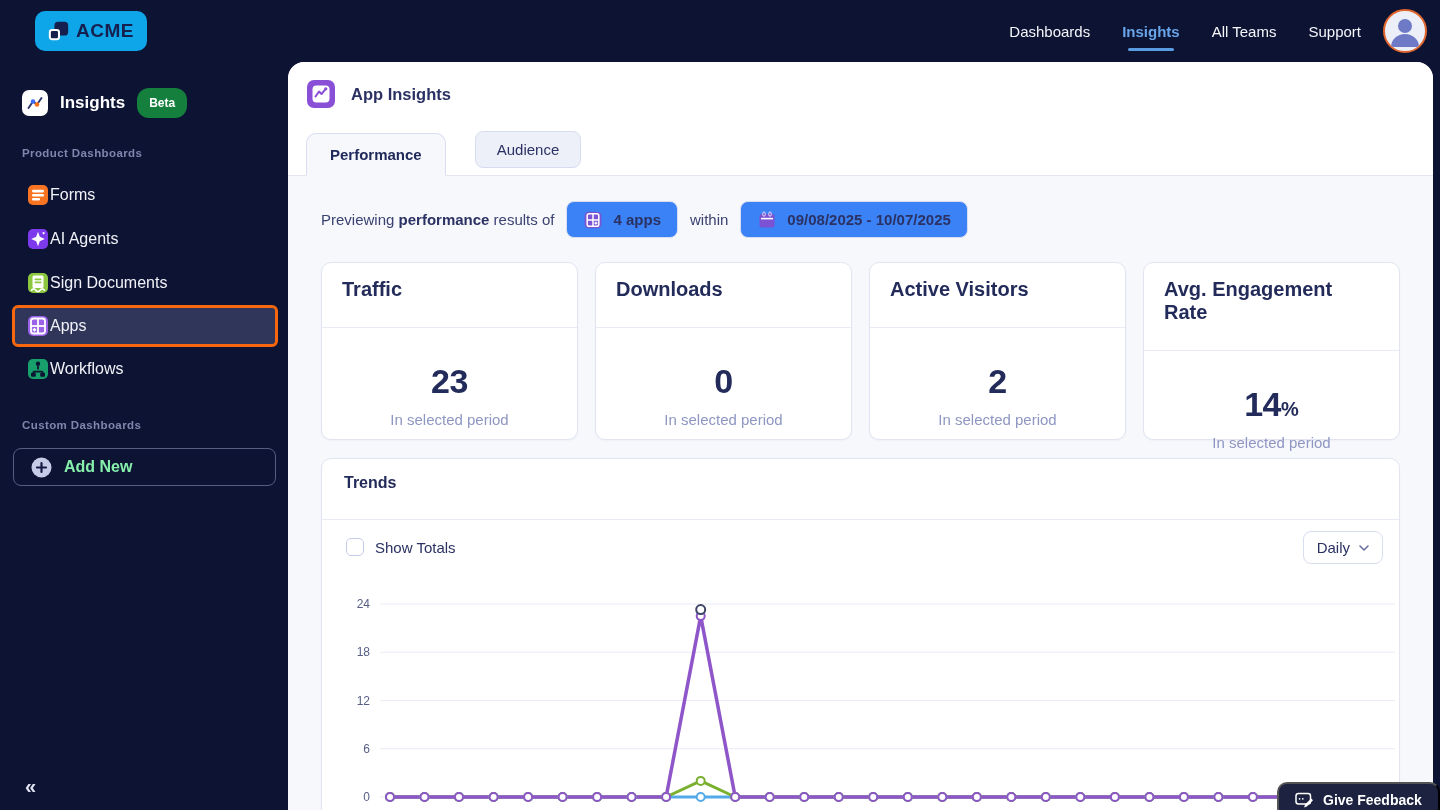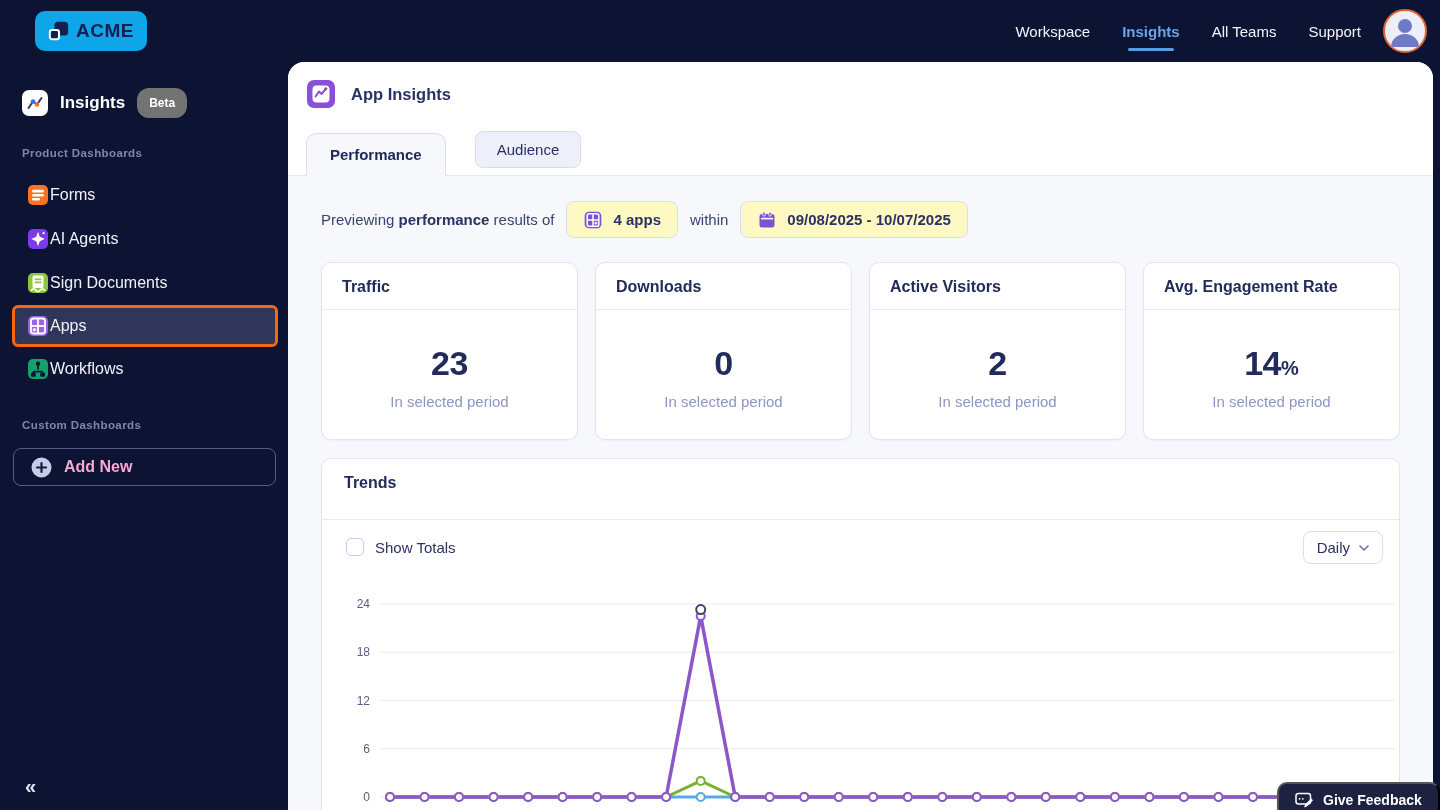--- a/index.html
+++ b/index.html
@@ -36,21 +36,21 @@
 
   
   .sidebar { position:absolute; left:0; top:62px; width:288px; height:748px; }
   .insights-row { position:absolute; left:22px; top:26px; display:flex; align-items:center; gap:12px; }
   .insights-icon-box {
     width:26px; height:26px; background:#ffffff; border-radius:7px;
     display:flex; align-items:center; justify-content:center;
   }
   .insights-title { font-size:17px; font-weight:700; color:#ffffff; }
   .beta-badge {
-    background:#737373; color:#ffffff; font-size:12px; font-weight:600;
+    background:#15803d; color:#ffffff; font-size:12px; font-weight:600;
     padding:8px 12px; border-radius:12px;
   }
   .section-label {
     position:absolute; left:22px; font-size:11.5px; font-weight:700;
     color:#7e86ad; letter-spacing:0.4px;
   }
   .menu { position:absolute; top:111px; left:0; width:100%; }
   .menu-item {
     height:44px; display:flex; align-items:center; gap:0;
     padding-left:26px; color:#f1f2f8; font-size:16px; cursor:pointer;
@@ -58,21 +58,21 @@
   .menu-item.selected {
     margin:0 10px 0 12px; padding-left:11px; height:42px;
     background:#30365a; border:3px solid #f6670e; border-radius:6px;text-align:right;
   }
   .sideicon { width:24px; height:24px; flex:0 0 24px; }
   .add-new {
     position:absolute; left:13px; top:386px; width:263px; height:38px;
     border:1px solid #565d80; border-radius:8px;
     display:flex; align-items:center; gap:12px; padding-left:17px; cursor:pointer;
   }
-  .add-new-label { color:#f9a8d4; font-size:16px; font-weight:600; }
+  .add-new-label { color:#86efac; font-size:16px; font-weight:600; }
   .collapse {
     position:absolute; left:25px; top:713px; color:#dfe3f2;
     font-size:20px; font-weight:700; cursor:pointer;
   }
 
   
   .panel {
     position:absolute; left:288px; top:62px; width:1145px; height:748px;
     background:#f7f8fc; border-radius:16px 16px 16px 0; overflow:hidden;
   }
@@ -94,34 +94,34 @@
     font-size:15px; font-weight:500; color:#2b3263; cursor:pointer;
   }
 
   .preview-row {
     position:absolute; left:33px; top:139px;
     display:flex; align-items:center; gap:12px;
     font-size:15px; color:#3a4270;
   }
   .preview-row b { font-weight:700; color:#2b3263; }
   .pill-btn {
-    height:37px; background:#fef9c3; border:1px solid #d9ddf0; border-radius:8px;
+    height:37px; background:#3b82f6; border:1px solid #d9ddf0; border-radius:8px;
     display:flex; align-items:center; gap:10px; padding:0 16px;
     font-size:15px; font-weight:600; color:#2b3263; cursor:pointer;
   }
 
   .stats-row { position:absolute; left:33px; top:200px; display:flex; gap:17px; }
   .stat-card {
     width:257px; height:178px; background:#ffffff;
     border:1px solid #e2e5f1; border-radius:10px;
     box-shadow:0 1px 2px rgba(40,50,110,0.04);
   }
   .stat-header {
-    padding:15px 20px 13px; border-bottom:1px solid #e9ebf4;
-    font-size:16px; font-weight:700; color:#222b5a;
+    padding:15px 20px 26px; border-bottom:1px solid #e9ebf4;
+    font-size:20px; font-weight:700; color:#222b5a;
   }
   .stat-body { text-align:center; padding-top:34px; }
   .stat-value { font-size:34px; font-weight:800; color:#222b5a; letter-spacing:-0.5px; }
   .stat-suffix { font-size:20px; font-weight:700; color:#222b5a; }
   .stat-caption { margin-top:10px; font-size:15px; color:#8e96c2; }
 
   .trends-card {
     position:absolute; left:33px; top:396px; width:1079px; height:400px;
     background:#ffffff; border:1px solid #e2e5f1; border-radius:10px;
     box-shadow:0 1px 2px rgba(40,50,110,0.04);
@@ -158,21 +158,21 @@
 
 <div class="logo">
   <svg class="logo-icon" width="22" height="22" viewBox="0 0 24 24">
     <rect x="7" y="2" width="15" height="15" rx="4" fill="#15204e"></rect>
     <rect x="2" y="11" width="10" height="10" rx="2.5" fill="#15204e" stroke="#ffffff" stroke-width="2.2"></rect>
   </svg>
   <span class="logo-text">ACME</span>
 </div>
 
 <nav class="topnav">
-  <a href="#">Workspace</a>
+  <a href="#">Dashboards</a>
   <a href="#" class="active">Insights</a>
   <a href="#">All Teams</a>
   <a href="#">Support</a>
 </nav>
 
 <div class="avatar">
   <svg width="40" height="40" viewBox="0 0 40 40">
     <circle cx="20" cy="15" r="7" fill="#6f7ac7"></circle>
     <path d="M6 36 a14 13 0 0 1 28 0 Z" fill="#6f7ac7"></path>
   </svg>

